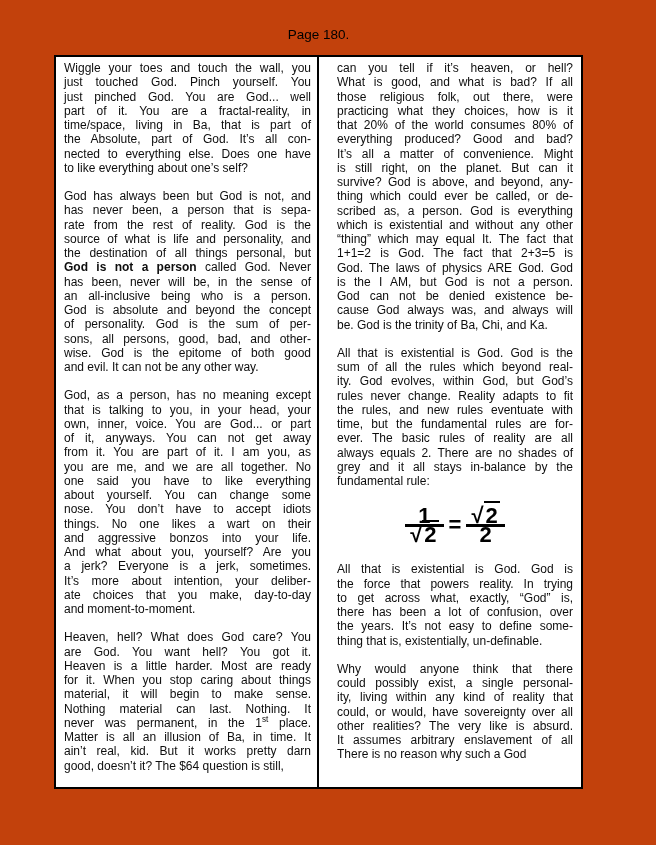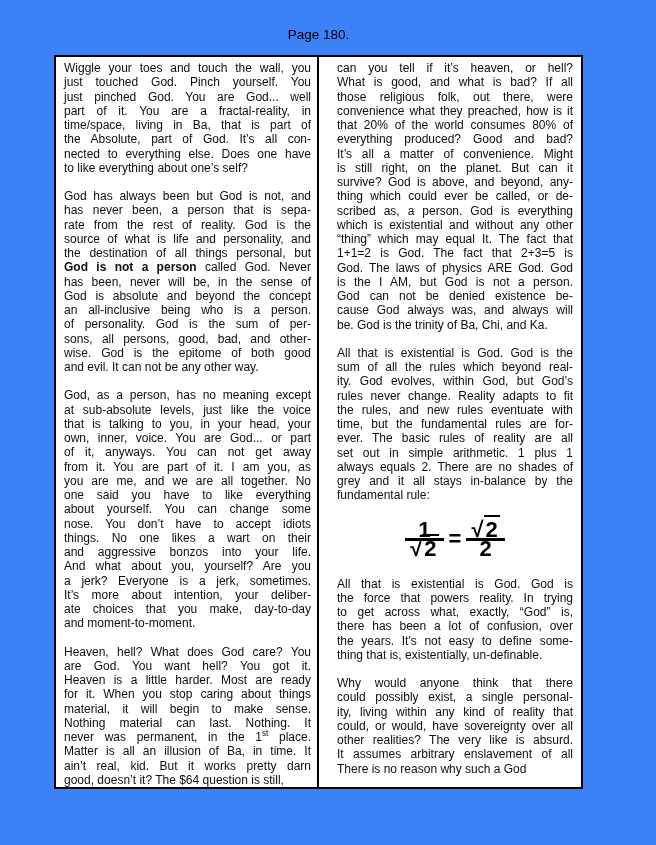--- a/index.html
+++ b/index.html
@@ -1,21 +1,21 @@
 <!DOCTYPE html>
 <html><head>
 <meta charset="utf-8">
 <style>
   html,body{margin:0;padding:0;}
   body{
     width:656px;height:845px;background:#ffffff;
     font-family:"Liberation Sans","DejaVu Sans",sans-serif;
     color:#0d0d0d;
   }
-  .page{position:relative;width:656px;height:845px;background:#3b82f6;overflow:hidden;}
+  .page{position:relative;width:656px;height:845px;background:#c2410c;overflow:hidden;}
   .page-header{
     position:absolute;top:27px;left:54px;width:529px;
     text-align:center;font-size:13.5px;color:#000;
   }
   .content-box{
     position:absolute;left:54px;top:55px;width:529px;height:734px;
     border:2px solid #000;box-sizing:border-box;display:flex;background:#fff;
   }
   .col{box-sizing:border-box;overflow:hidden;font-size:12px;line-height:14.25px;}
   .col-left{width:261px;padding:4px 6px 12px 8px;}
@@ -56,30 +56,29 @@
           <div class="line last">to like everything about one’s self?</div>
         </div>
         <div class="para">
           <div class="line">God has always been but God is not, and</div>
           <div class="line">has never been, a person that is sepa-</div>
           <div class="line">rate from the rest of reality.  God is the</div>
           <div class="line">source of what is life and personality, and</div>
           <div class="line">the destination of all things personal, but</div>
           <div class="line"><b>God is not a person</b> called God.  Never</div>
           <div class="line">has been, never will be, in the sense of</div>
+          <div class="line">an all-inclusive being who is a person.</div>
           <div class="line">God is absolute and beyond the concept</div>
-          <div class="line">an all-inclusive being who is a person.</div>
           <div class="line">of personality.  God is the sum of per-</div>
           <div class="line">sons, all persons, good, bad, and other-</div>
           <div class="line">wise.  God is the epitome of both good</div>
           <div class="line last">and evil.  It can not be any other way.</div>
         </div>
         <div class="para">
           <div class="line">God, as a person, has no meaning except</div>
-          <div class="line">at sub-absolute levels, just like the voice</div>
           <div class="line">that is talking to you, in your head, your</div>
           <div class="line">own, inner, voice.  You are God... or part</div>
           <div class="line">of it, anyways.  You can not get away</div>
           <div class="line">from it.  You are part of it.  I am you, as</div>
           <div class="line">you are me, and we are all together.  No</div>
           <div class="line">one said you have to like everything</div>
           <div class="line">about yourself.  You can change some</div>
           <div class="line">nose.  You don’t have to accept idiots</div>
           <div class="line">things.  No one likes a wart on their</div>
           <div class="line">and aggressive bonzos into your life.</div>
@@ -100,21 +99,21 @@
           <div class="line">Matter is all an illusion of Ba, in time.  It</div>
           <div class="line">ain’t real, kid.  But it works pretty darn</div>
           <div class="line last">good, doesn’t it?  The $64 question is still,</div>
         </div>
       </div>
     <div class="col col-right">
         <div class="para">
           <div class="line">can you tell if it’s heaven, or hell?</div>
           <div class="line">What is good, and what is bad?  If all</div>
           <div class="line">those religious folk, out there, were</div>
-          <div class="line">convenience what they preached, how is it</div>
+          <div class="line">practicing what they choices, how is it</div>
           <div class="line">that 20% of the world consumes 80% of</div>
           <div class="line">everything produced?  Good and bad?</div>
           <div class="line">It’s all a matter of convenience.  Might</div>
           <div class="line">is still right, on the planet.  But can it</div>
           <div class="line">survive?  God is above, and beyond, any-</div>
           <div class="line">thing which could ever be called, or de-</div>
           <div class="line">scribed as, a person.  God is everything</div>
           <div class="line">which is existential and without any other</div>
           <div class="line">“thing” which may equal It.  The fact that</div>
           <div class="line">1+1=2 is God.  The fact that 2+3=5 is</div>
@@ -125,21 +124,20 @@
           <div class="line last">be.  God is the trinity of Ba, Chi, and Ka.</div>
         </div>
         <div class="para">
           <div class="line">All that is existential is God.  God is the</div>
           <div class="line">sum of all the rules which beyond real-</div>
           <div class="line">ity.  God evolves, within God, but God’s</div>
           <div class="line">rules never change.  Reality adapts to fit</div>
           <div class="line">the rules, and new rules eventuate with</div>
           <div class="line">time, but the fundamental rules are for-</div>
           <div class="line">ever.  The basic rules of reality are all</div>
-          <div class="line">set out in simple arithmetic.  1 plus 1</div>
           <div class="line">always equals 2.  There are no shades of</div>
           <div class="line">grey and it all stays in-balance by the</div>
           <div class="line last">fundamental rule:</div>
         </div>
   <div class="formula">
     <span class="frac">
       <span class="num">1</span>
       <span class="den"><span>√</span><span class="radicand">2</span></span>
     </span>
     <span class="eq">=</span>

